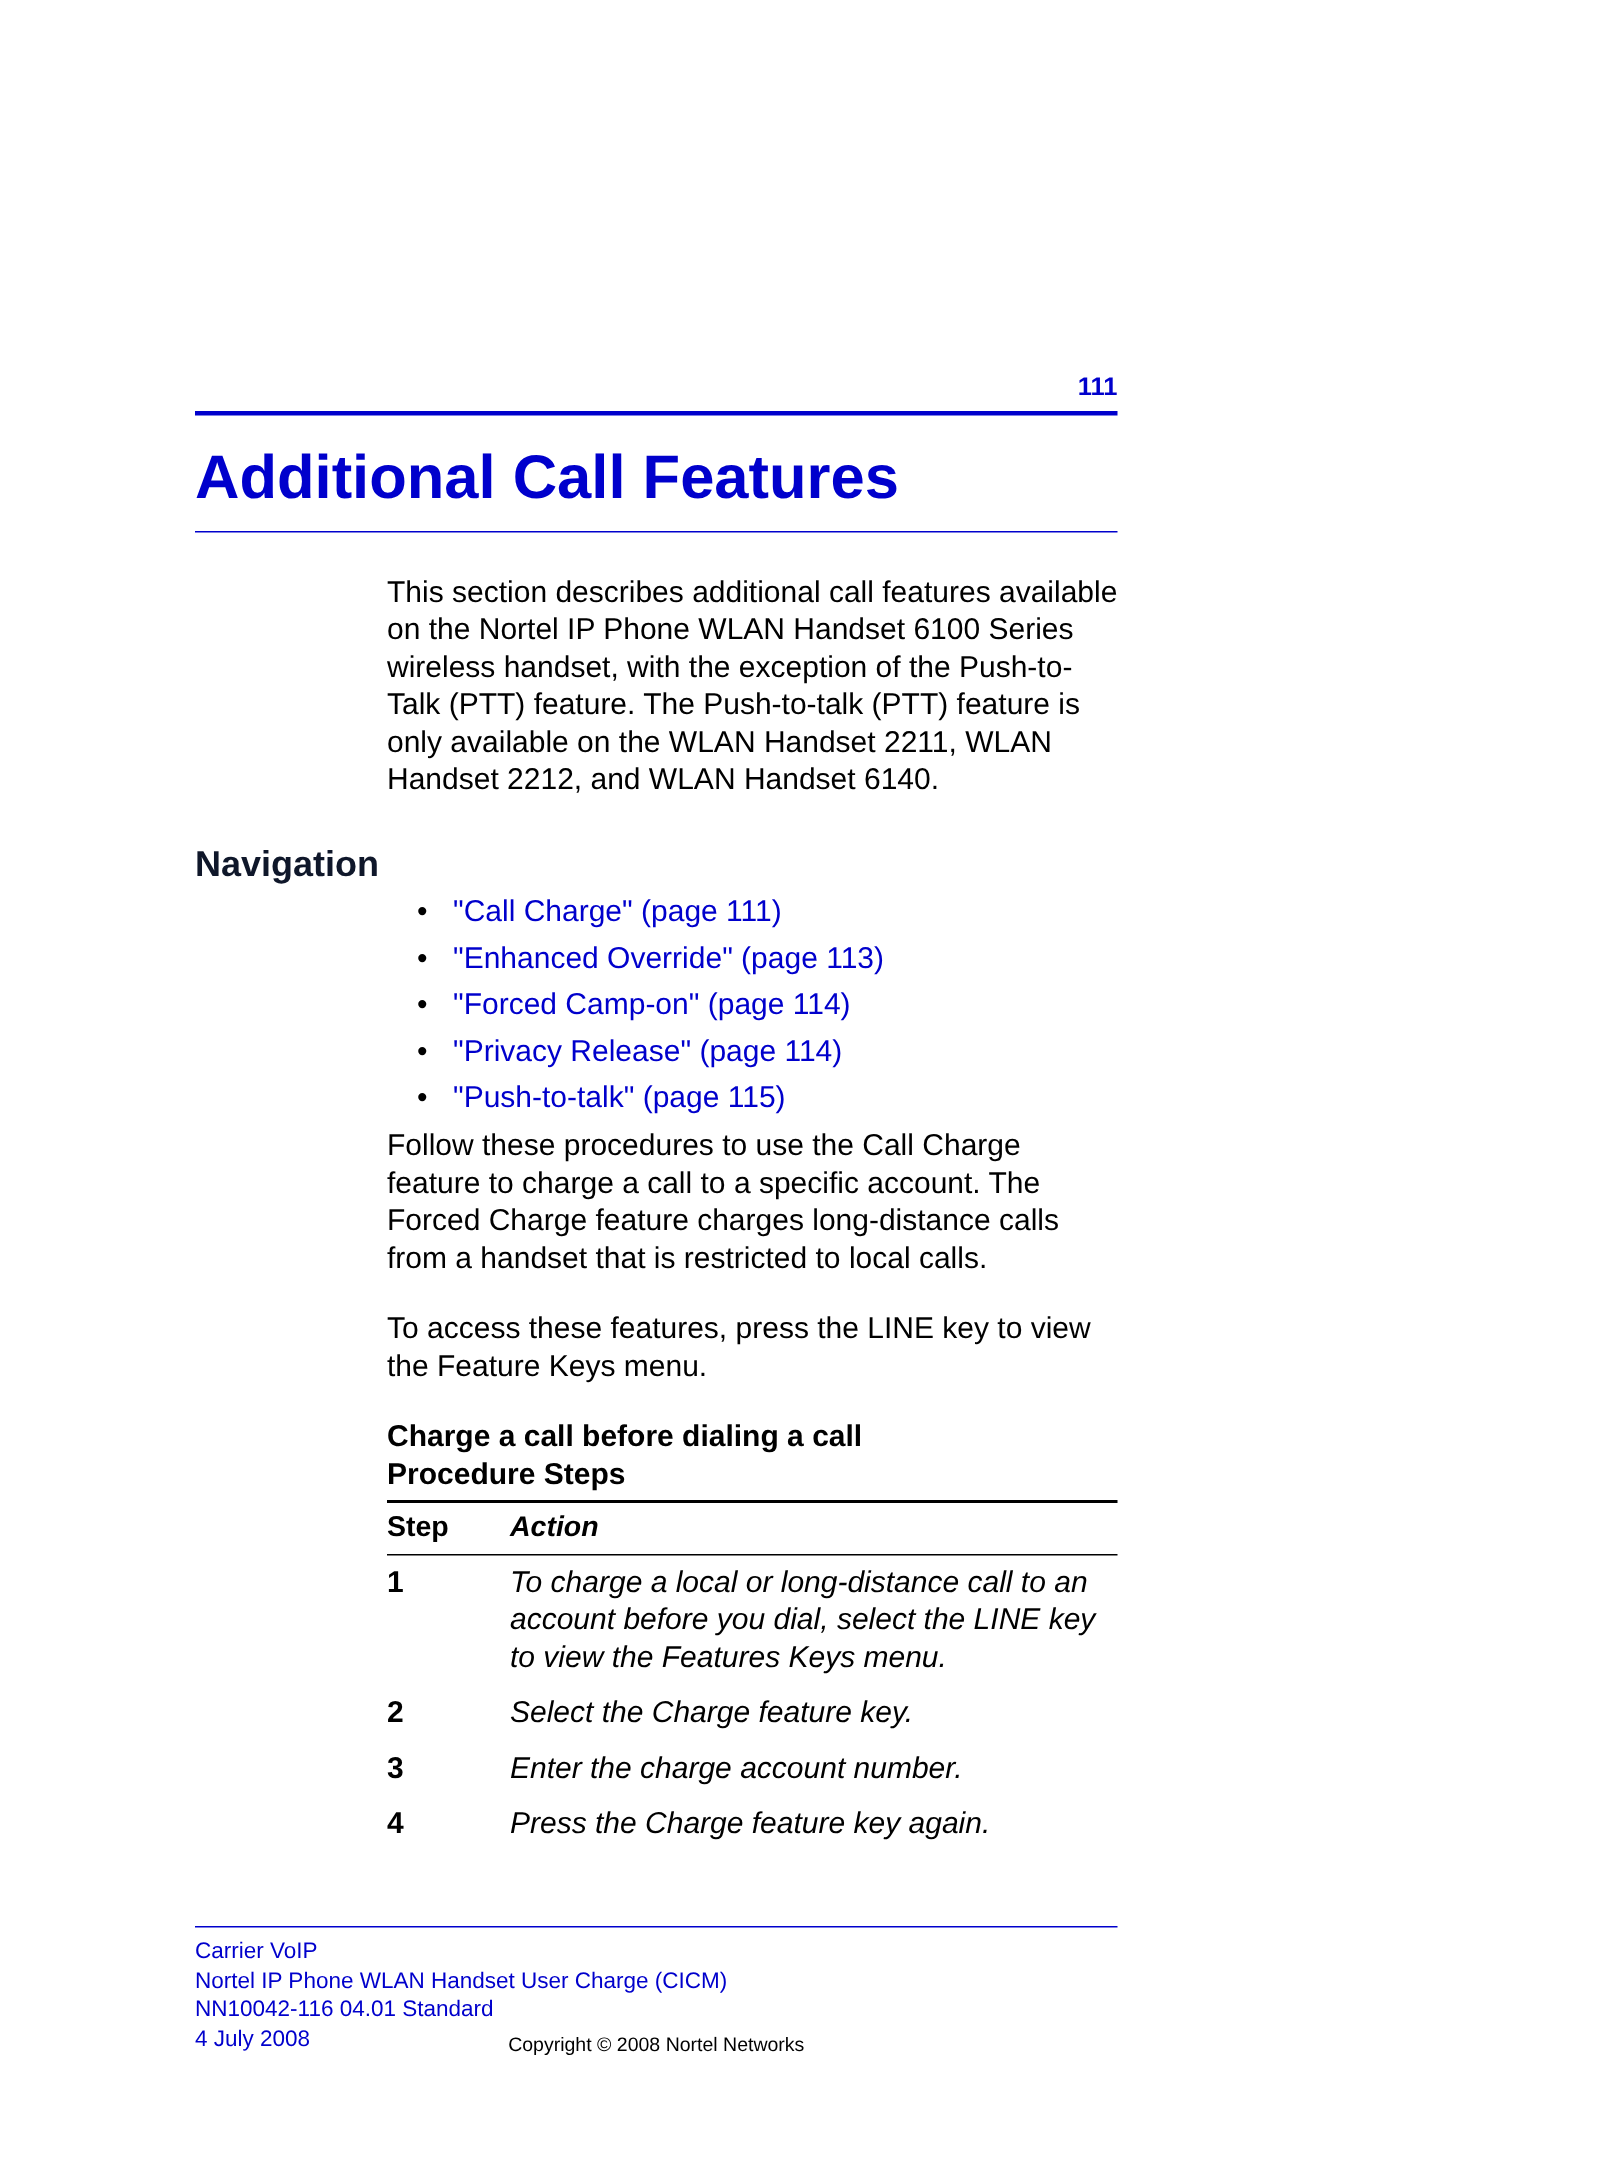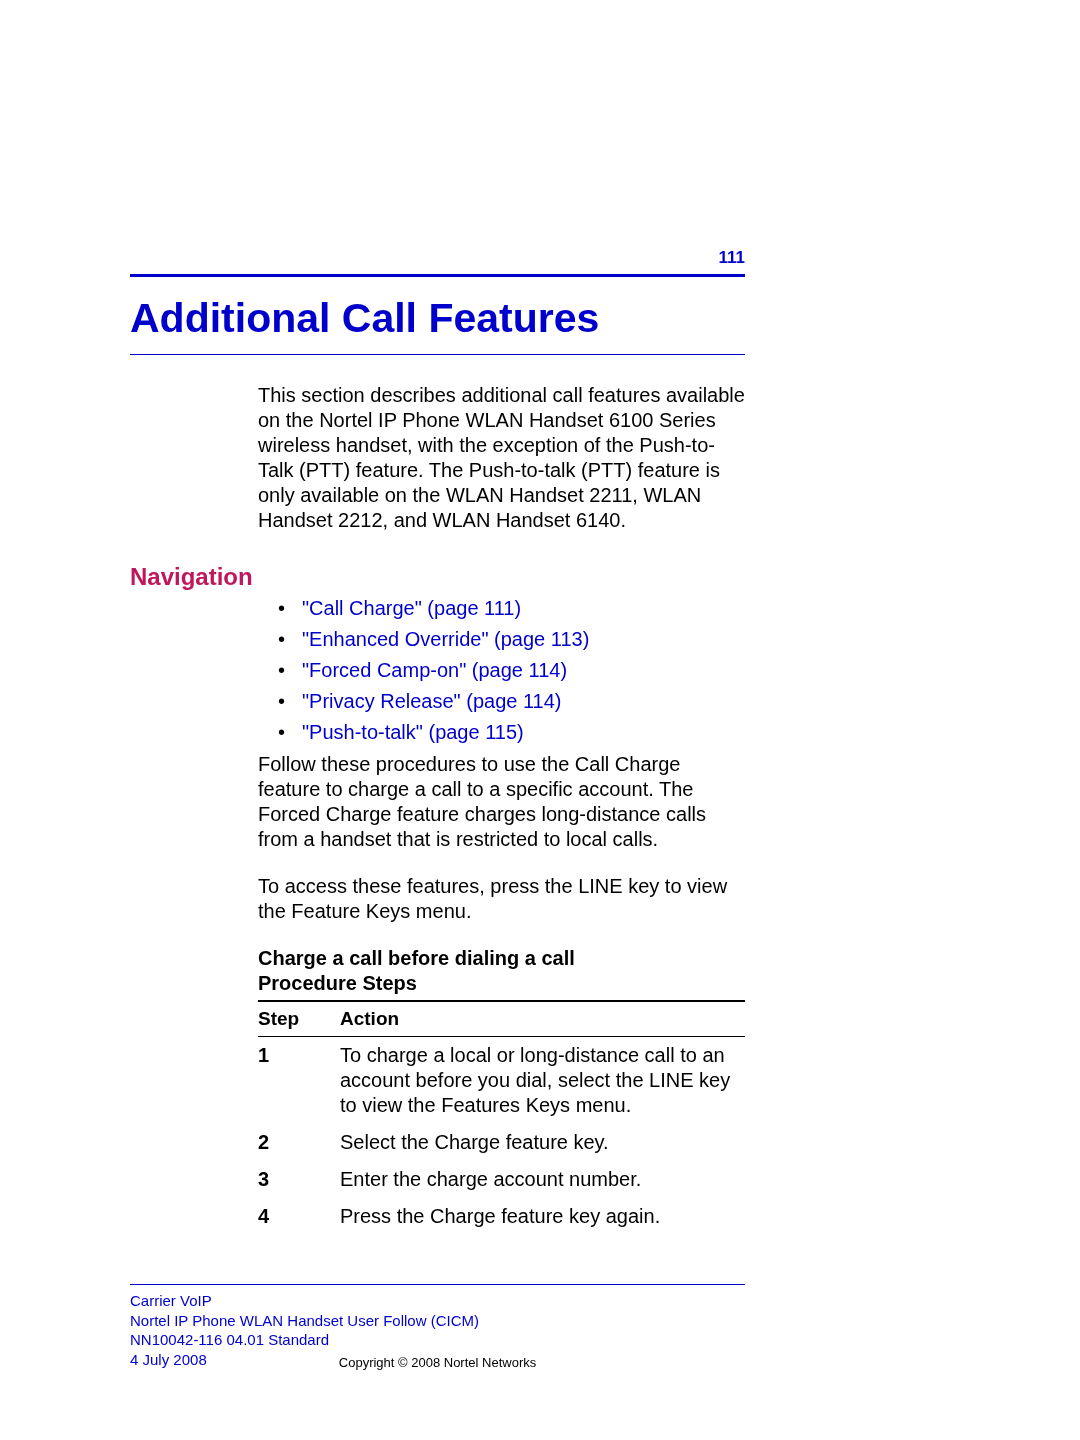--- a/index.html
+++ b/index.html
@@ -52,21 +52,21 @@
   .intro-block {
     margin-left: 128px;
     margin-top: 28px;
     font-size: 20px;
     line-height: 1.25;
   }
   h2.section {
     font-size: 24px;
     font-weight: bold;
     margin: 30px 0 6px 0;
-    color: #be185d;
+    color: #0f172a;
   }
   ul.nav-list {
     margin: 4px 0 0 148px;
     padding: 0;
     list-style: none;
   }
   ul.nav-list li {
     position: relative;
     padding-left: 24px;
     margin-bottom: 8px;
@@ -103,21 +103,21 @@
     margin-left: 128px;
     margin-top: 4px;
   }
   .steps-header {
     display: flex;
     font-weight: bold;
     font-size: 19px;
     padding: 6px 0;
   }
   .col-step { width: 82px; flex: 0 0 82px; }
-  .col-action { flex: 1; }
+  .col-action { flex: 1; font-style: italic; }
   .steps-row {
     display: flex;
     font-size: 20px;
     padding: 6px 0;
     line-height: 1.25;
   }
   .steps-row .col-step { font-weight: bold; }
   .footer {
     position: absolute;
     left: 130px;
@@ -198,21 +198,21 @@
     <div class="steps-row">
       <div class="col-step">4</div>
       <div class="col-action">Press the Charge feature key again.</div>
     </div>
   </div>
 
   <div class="footer">
     <hr class="rule-thin">
     <div class="footer-center">
       <div>Carrier VoIP</div>
-      <div>Nortel IP Phone WLAN Handset User Follow (CICM)</div>
+      <div>Nortel IP Phone WLAN Handset User Charge (CICM)</div>
       <div>NN10042-116   04.01   Standard</div>
       <div>4 July 2008</div>
     </div>
     <div class="footer-bottom-row">
       <div class="copyright">Copyright © 2008 Nortel Networks</div>
       <div></div>
     </div>
   </div>
 
 </div>

